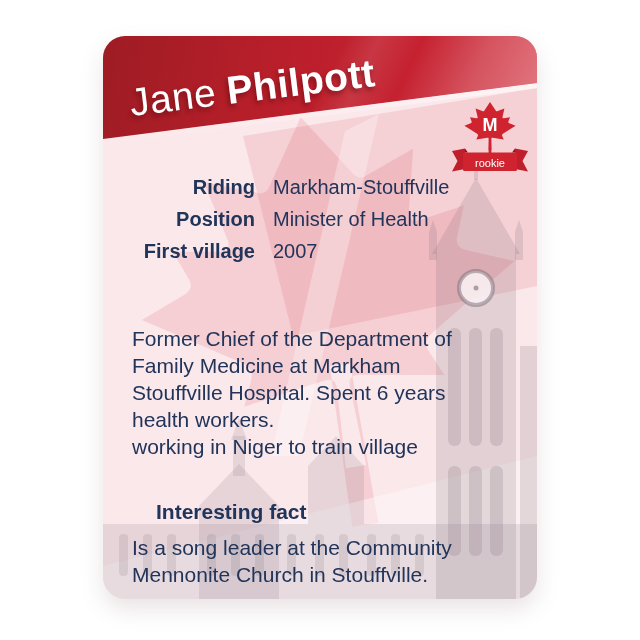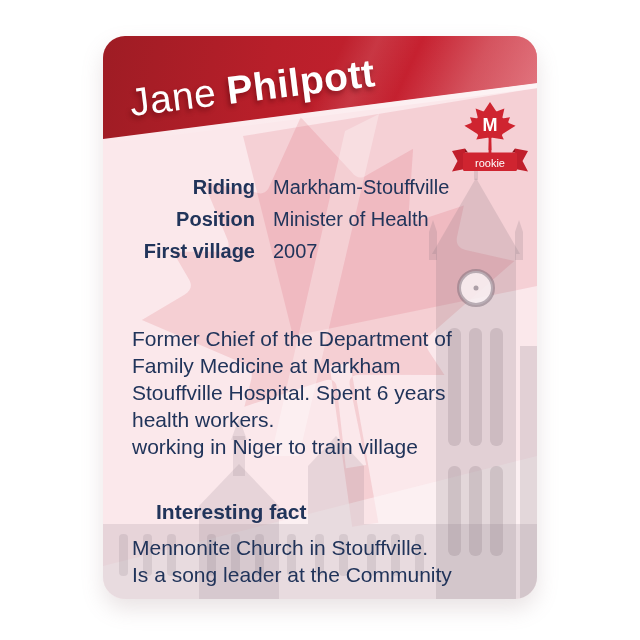--- a/index.html
+++ b/index.html
@@ -144,18 +144,18 @@
     <div class="bio">
       <div>Former Chief of the Department of</div>
       <div>Family Medicine at Markham</div>
       <div>Stouffville Hospital. Spent 6 years</div>
       <div>health workers.</div>
       <div>working in Niger to train village</div>
     </div>
 
     <div class="fact-h">Interesting fact</div>
     <div class="fact">
+      <div>Is a song leader at the Community</div>
       <div>Mennonite Church in Stouffville.</div>
-      <div>Is a song leader at the Community</div>
     </div>
 
   </div>
 </div>
 
 </body></html>

